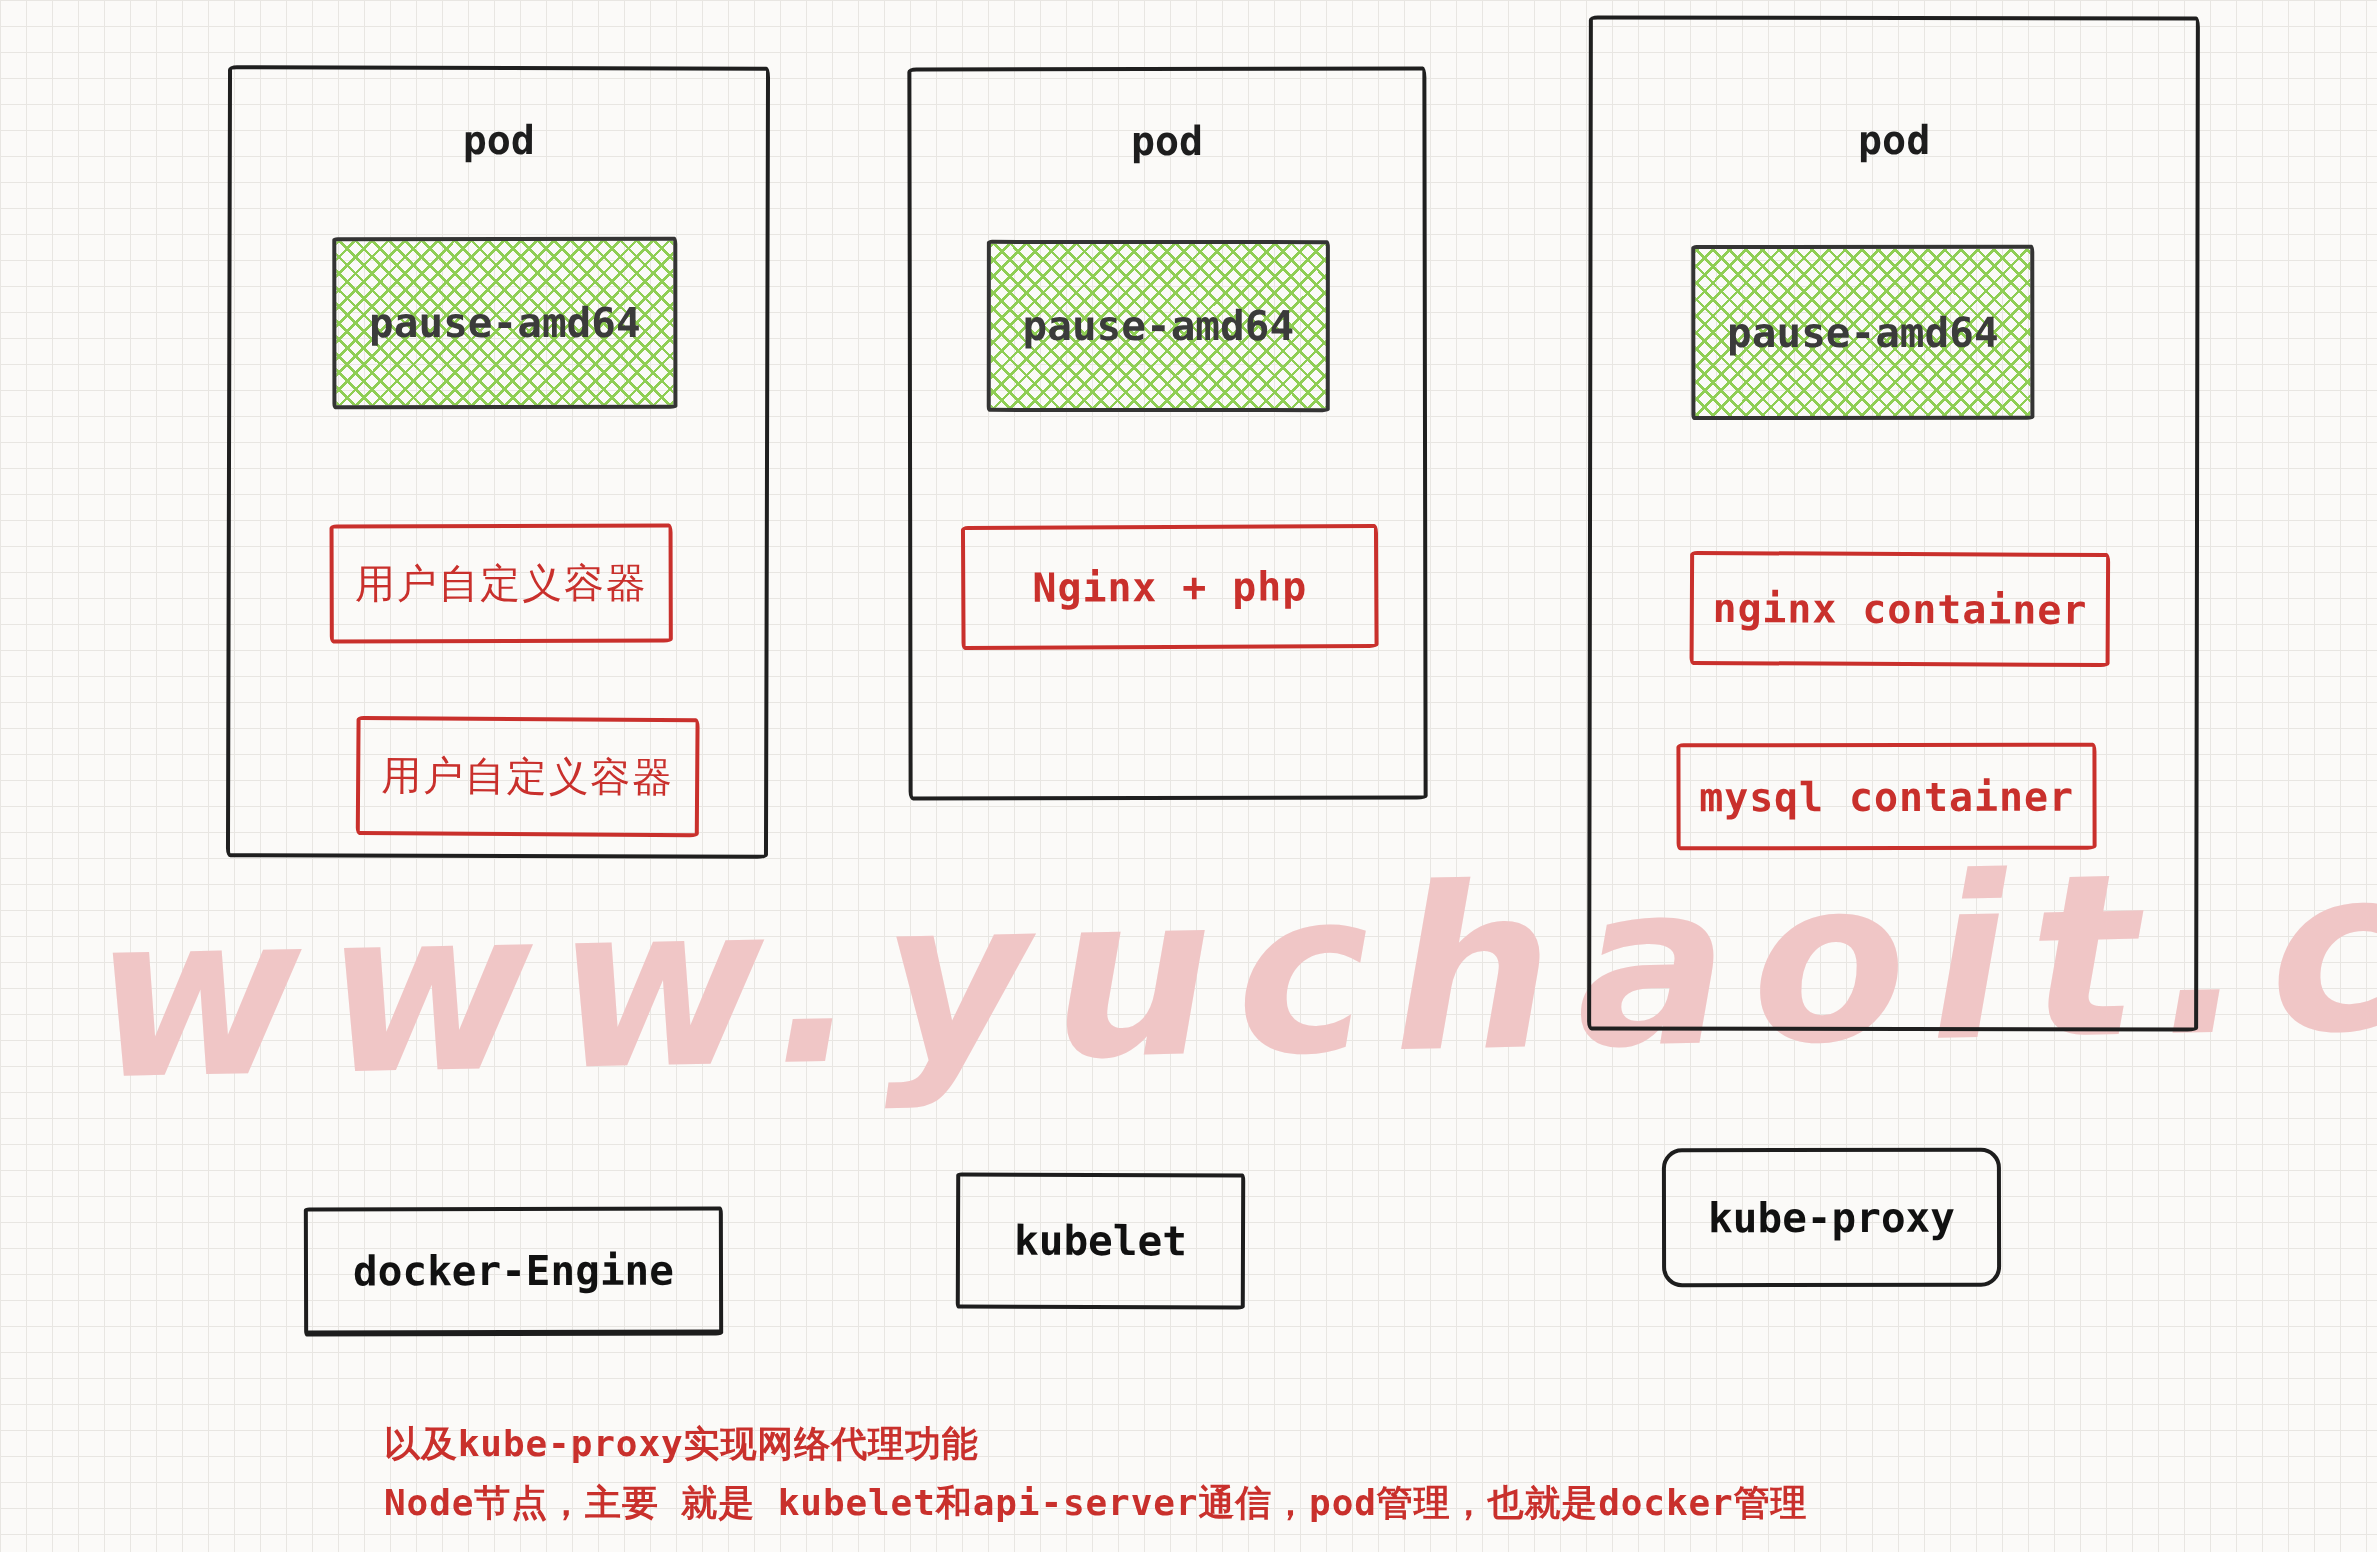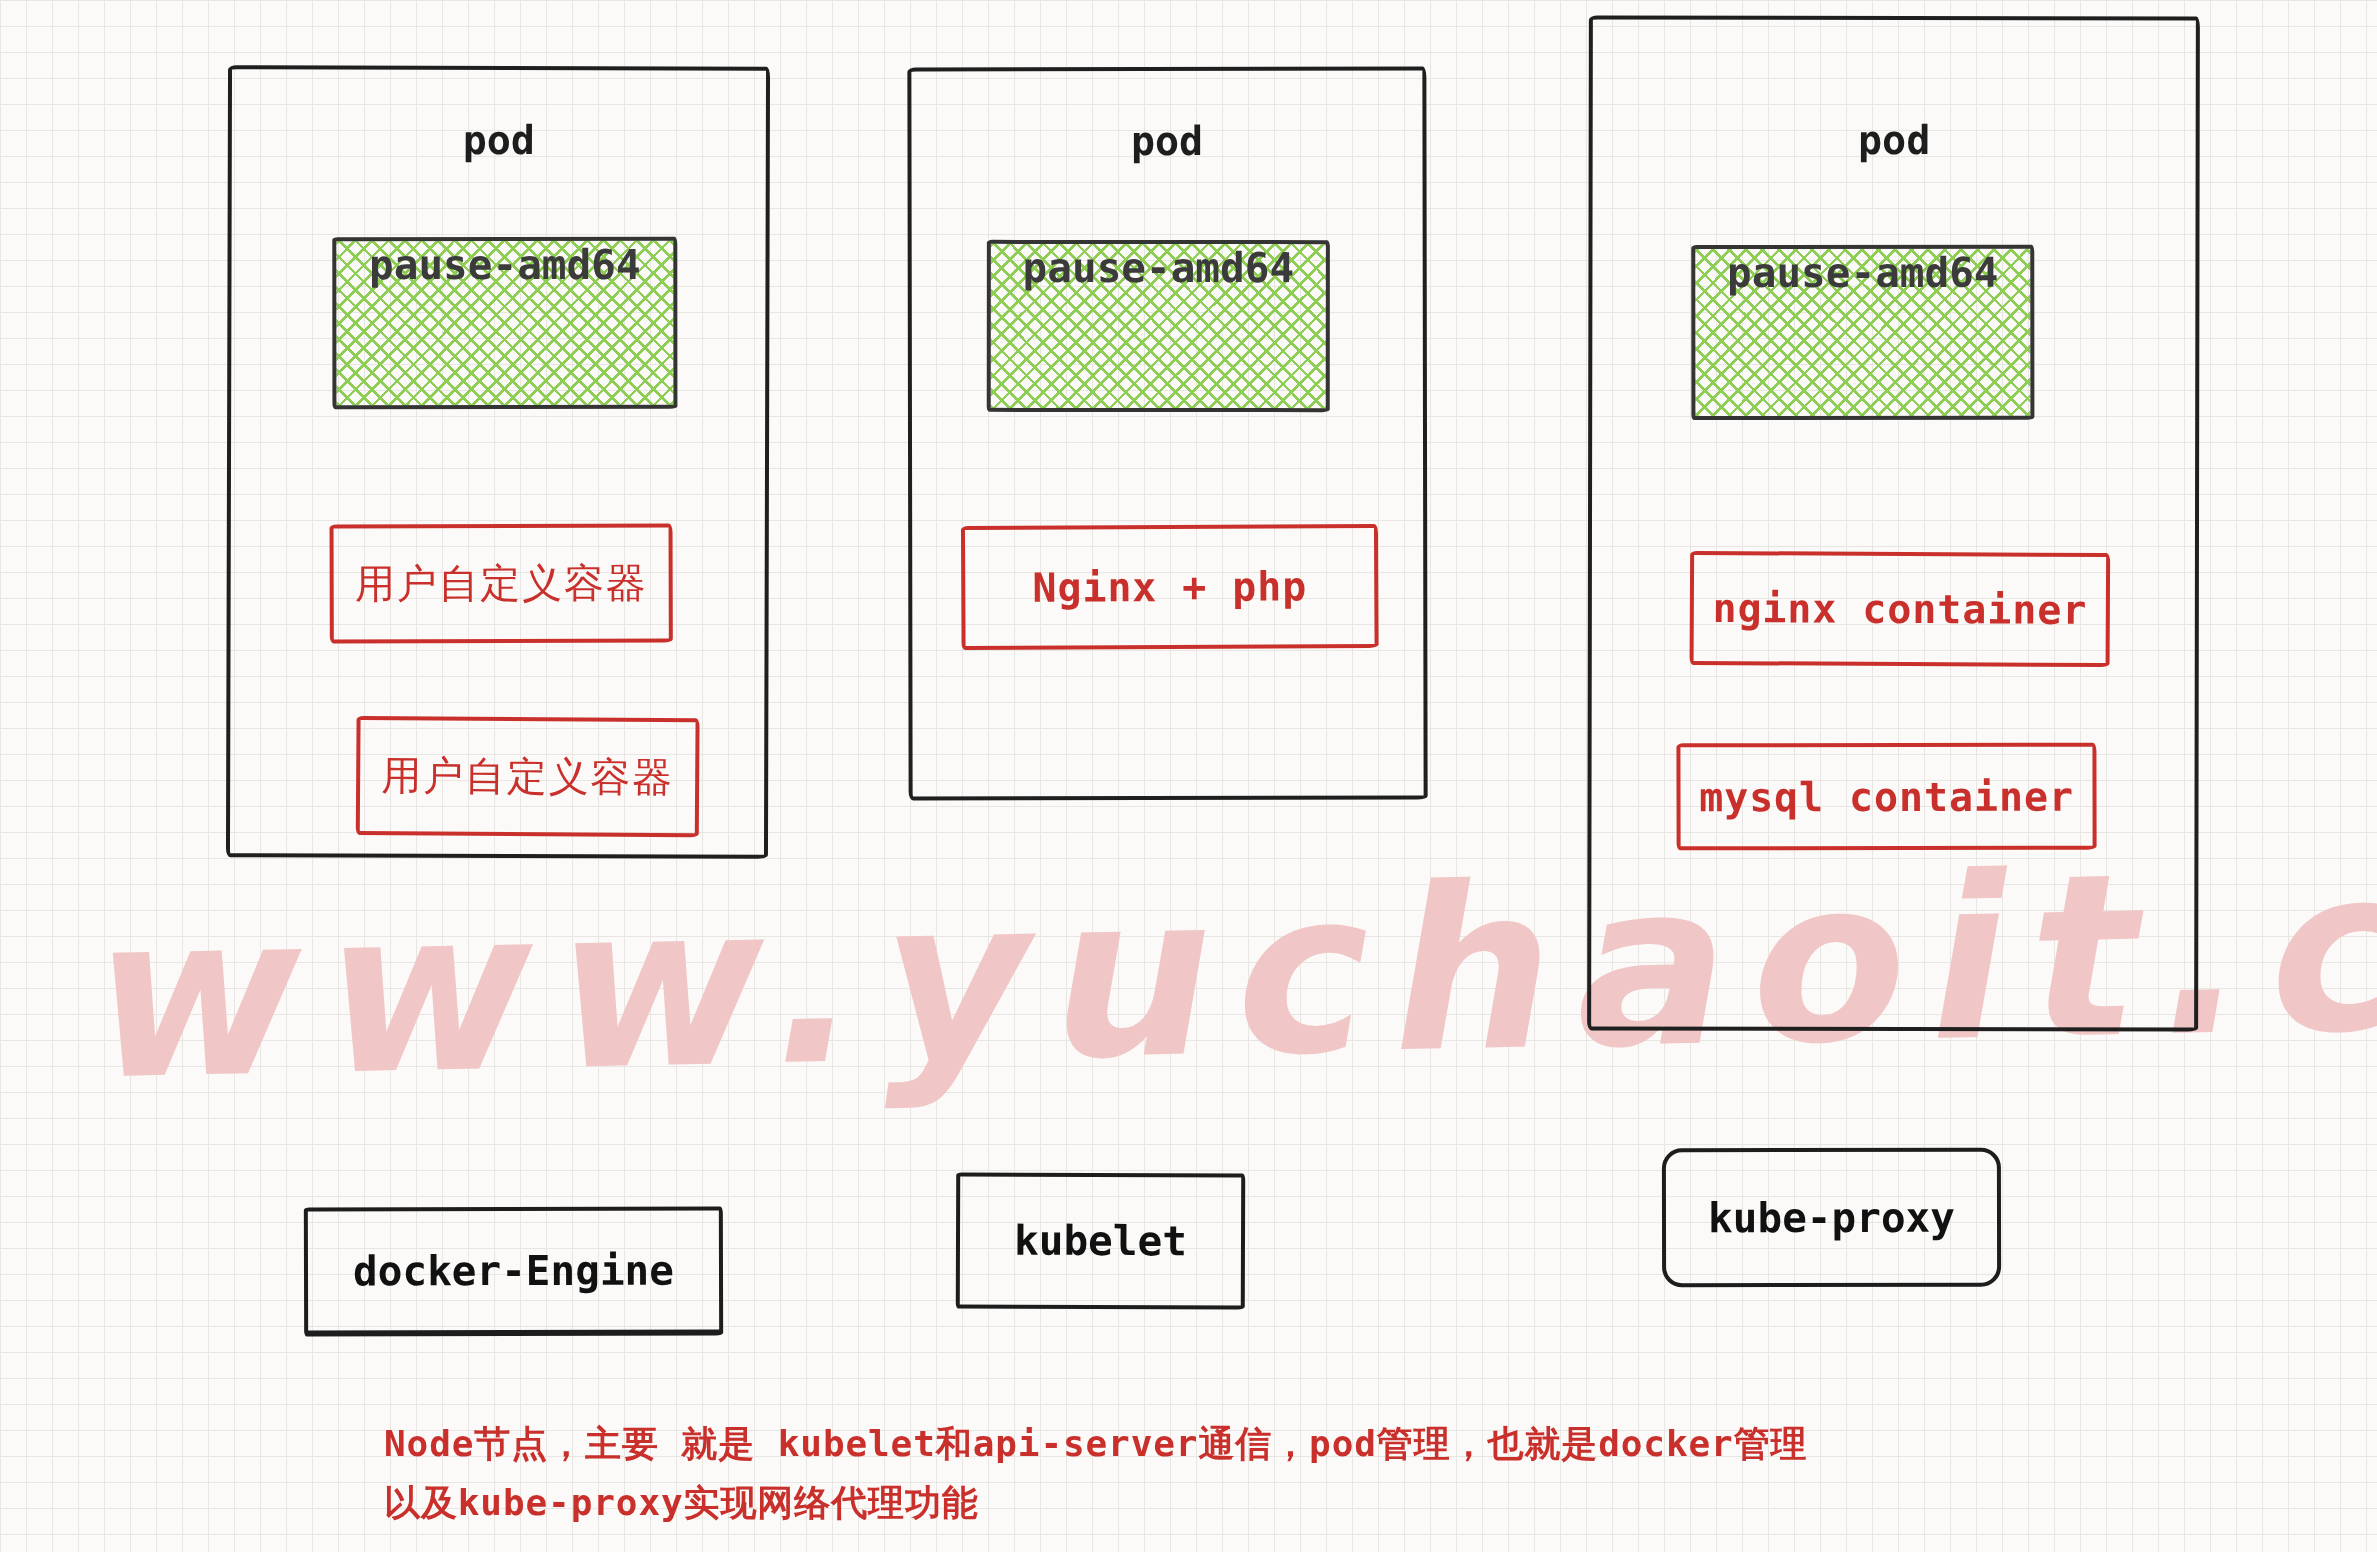--- a/index.html
+++ b/index.html
@@ -40,21 +40,21 @@
   }
   .t1{top:47px;} .t2{top:47px;} .t3{top:97px;}
 
   
   .green-box{
     position:absolute;border:4.5px solid #343434;
     border-radius:5.4px 2.7px 7.2px 2.7px / 2.7px 7.2px 2.7px 5.4px;
     background-image:
       repeating-linear-gradient(45deg,#8fce54 0px,#8fce54 2.7px,transparent 2.7px,transparent 11.7px),
       repeating-linear-gradient(135deg,#8fce54 0px,#8fce54 2.7px,transparent 2.7px,transparent 11.7px);
-    display:flex;justify-content:center;
+    display:flex;align-items:center;justify-content:center;
   }
   .g1{left:101px;top:167px;width:337px;height:164px;transform:rotate(-.2deg);}
   .g2{left:75px;top:169px;width:335px;height:164px;transform:rotate(.15deg);}
   .g3{left:99px;top:225px;width:335px;height:167px;transform:rotate(-.15deg);}
   .green-label{
     font-size:41px;font-weight:600;color:#3b3b3b;
     background:rgba(251,250,248,.0);padding:0 5.4px;
   }
 
   
@@ -139,16 +139,16 @@
   <span>docker-Engine</span>
 </div>
 <div class="daemon d2">
   <span>kubelet</span>
 </div>
 <div class="daemon d3">
   <span>kube-proxy</span>
 </div>
 
 <div class="note">
+  <div>以及kube-proxy实现网络代理功能</div>
   <div>Node节点，主要 就是 kubelet和api-server通信，pod管理，也就是docker管理</div>
-  <div>以及kube-proxy实现网络代理功能</div>
 </div>
 
 
 </body></html>

